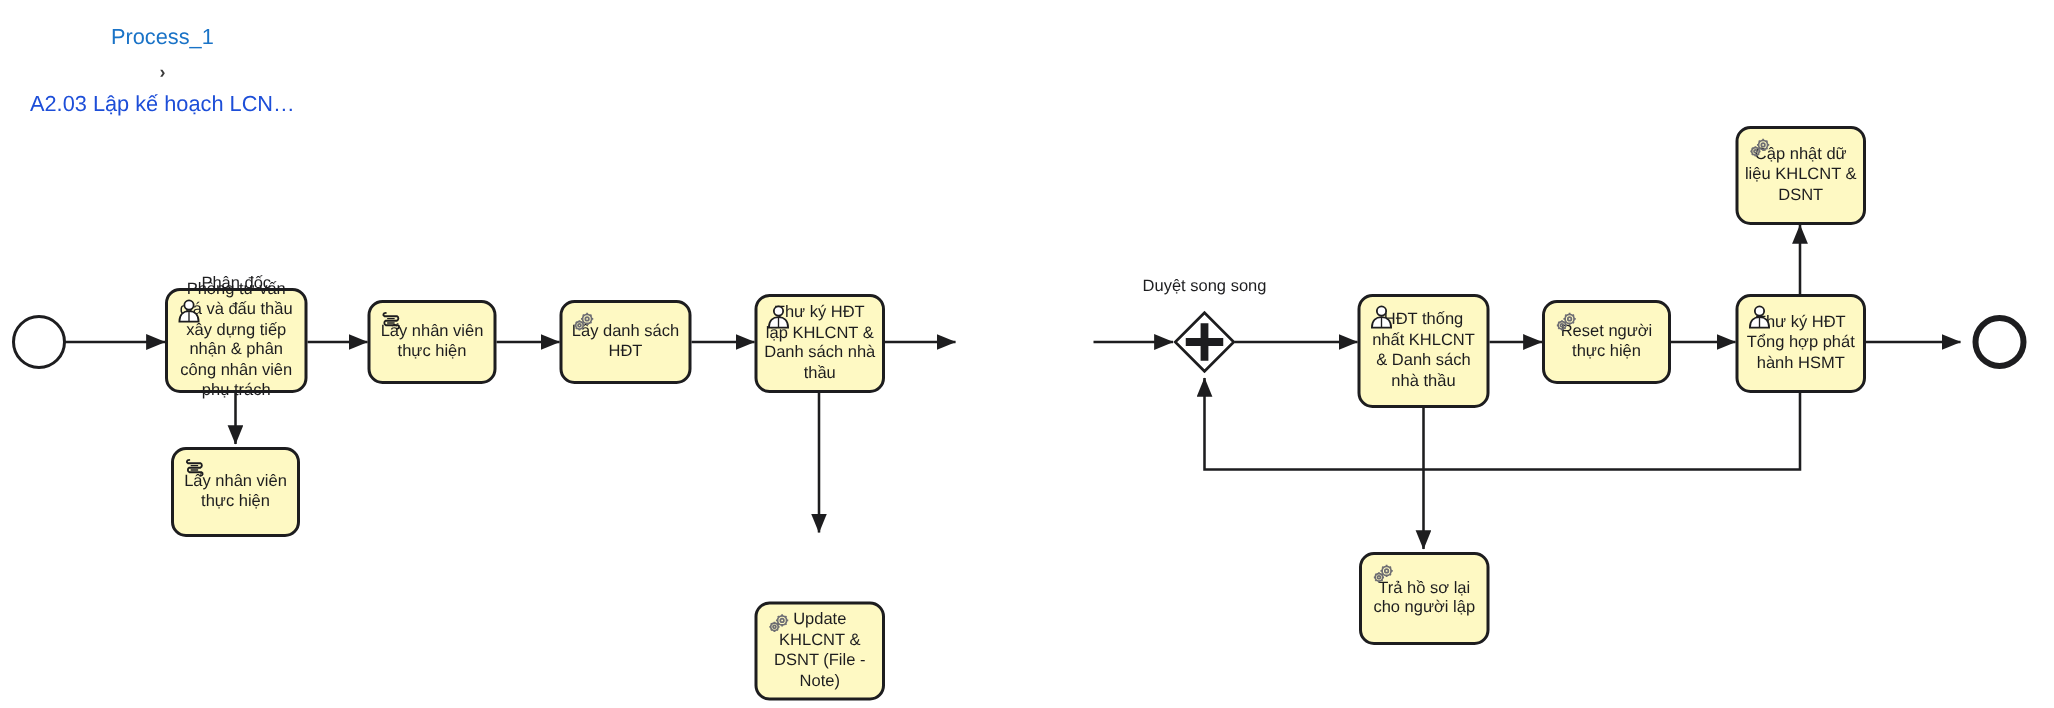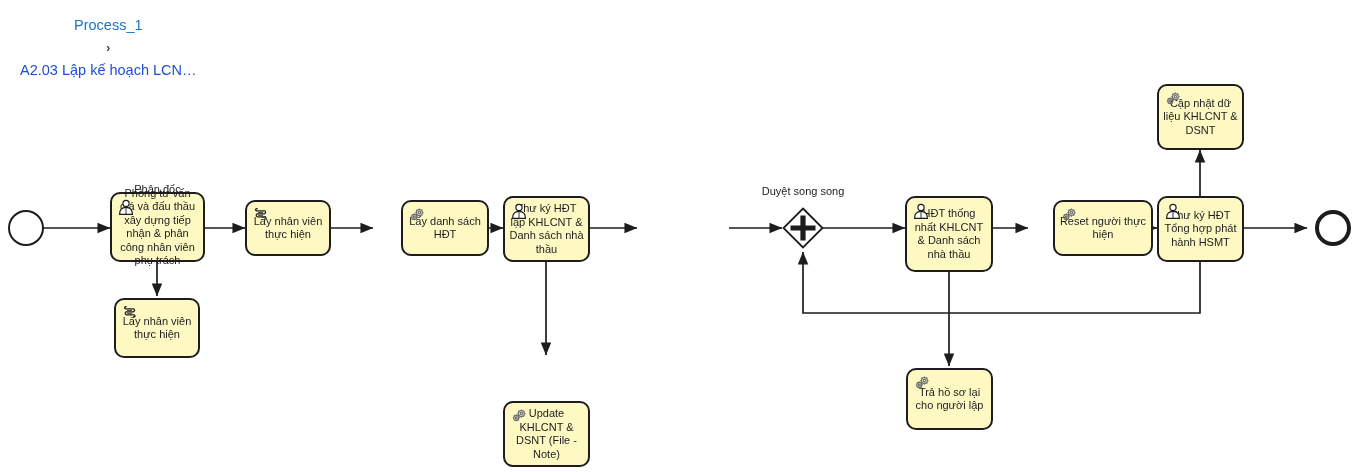--- a/index.html
+++ b/index.html
@@ -205,21 +205,21 @@
     <span class="task-icon">
       <svg width="18" height="18" viewBox="0 0 18 18" xmlns="http://www.w3.org/2000/svg">
         <path d="M5.2,2.6 C3.4,2.6 3.1,4.2 4.3,4.8 L12.6,4.8 C13.9,5.4 13.9,7.1 12.6,7.8
                  L5.2,7.8 C3.9,8.4 3.9,10.2 5.2,10.8 L13.2,10.8 C14.6,11.5 14.3,13.2 12.6,13.2" fill="none" stroke="#1d1d1f" stroke-width="1.25" stroke-linecap="round"></path>
         <path d="M6.1,6.4 L11.1,6.4 M6.1,9.3 L11.1,9.3" stroke="#1d1d1f" stroke-width="0.9"></path>
       </svg>
     </span>
     <span class="task-label">Lấy nhân viên thực hiện</span>
   </div>
 
-  <div class="task" style="left:373px; top:200px; width:88px; height:56px;margin-left:28px;">
+  <div class="task" style="left:373px; top:200px; width:88px; height:56px;">
     <span class="task-icon">
       <svg width="18" height="18" viewBox="0 0 18 18" xmlns="http://www.w3.org/2000/svg">
         <g fill="none" stroke="#6e6e73" stroke-width="1.15">
           <circle cx="11.4" cy="6.6" r="3.0"></circle>
           <circle cx="11.4" cy="6.6" r="1.2"></circle>
           <path d="M11.4,2.5 L11.4,3.6 M11.4,9.6 L11.4,10.7 M7.3,6.6 L8.4,6.6 M14.4,6.6 L15.5,6.6
                    M8.5,3.7 L9.3,4.5 M13.5,8.7 L14.3,9.5 M14.3,3.7 L13.5,4.5 M9.3,8.7 L8.5,9.5"></path>
           <circle cx="6.3" cy="10.9" r="2.5"></circle>
           <circle cx="6.3" cy="10.9" r="1.0"></circle>
           <path d="M6.3,7.5 L6.3,8.4 M6.3,13.4 L6.3,14.3 M2.9,10.9 L3.8,10.9 M8.8,10.9 L9.7,10.9
@@ -246,21 +246,21 @@
     <span class="task-icon">
       <svg width="18" height="18" viewBox="0 0 18 18" xmlns="http://www.w3.org/2000/svg">
         <circle cx="9" cy="5.4" r="3.1" fill="#ffffff" stroke="#1d1d1f" stroke-width="1.2"></circle>
         <path d="M2.6,16.4 C2.6,11.6 5.4,9.4 9,9.4 C12.6,9.4 15.4,11.6 15.4,16.4 Z" fill="#ffffff" stroke="#1d1d1f" stroke-width="1.2"></path>
         <path d="M9,9.6 L9,16.2" stroke="#1d1d1f" stroke-width="0.9"></path>
       </svg>
     </span>
     <span class="task-label">HĐT thống nhất KHLCNT &amp; Danh sách nhà thầu</span>
   </div>
 
-  <div class="task" style="left:1028px; top:200px; width:100px; height:56px;margin-left:25px;">
+  <div class="task" style="left:1028px; top:200px; width:86px; height:56px;">
     <span class="task-icon">
       <svg width="18" height="18" viewBox="0 0 18 18" xmlns="http://www.w3.org/2000/svg">
         <g fill="none" stroke="#6e6e73" stroke-width="1.15">
           <circle cx="11.4" cy="6.6" r="3.0"></circle>
           <circle cx="11.4" cy="6.6" r="1.2"></circle>
           <path d="M11.4,2.5 L11.4,3.6 M11.4,9.6 L11.4,10.7 M7.3,6.6 L8.4,6.6 M14.4,6.6 L15.5,6.6
                    M8.5,3.7 L9.3,4.5 M13.5,8.7 L14.3,9.5 M14.3,3.7 L13.5,4.5 M9.3,8.7 L8.5,9.5"></path>
           <circle cx="6.3" cy="10.9" r="2.5"></circle>
           <circle cx="6.3" cy="10.9" r="1.0"></circle>
           <path d="M6.3,7.5 L6.3,8.4 M6.3,13.4 L6.3,14.3 M2.9,10.9 L3.8,10.9 M8.8,10.9 L9.7,10.9

